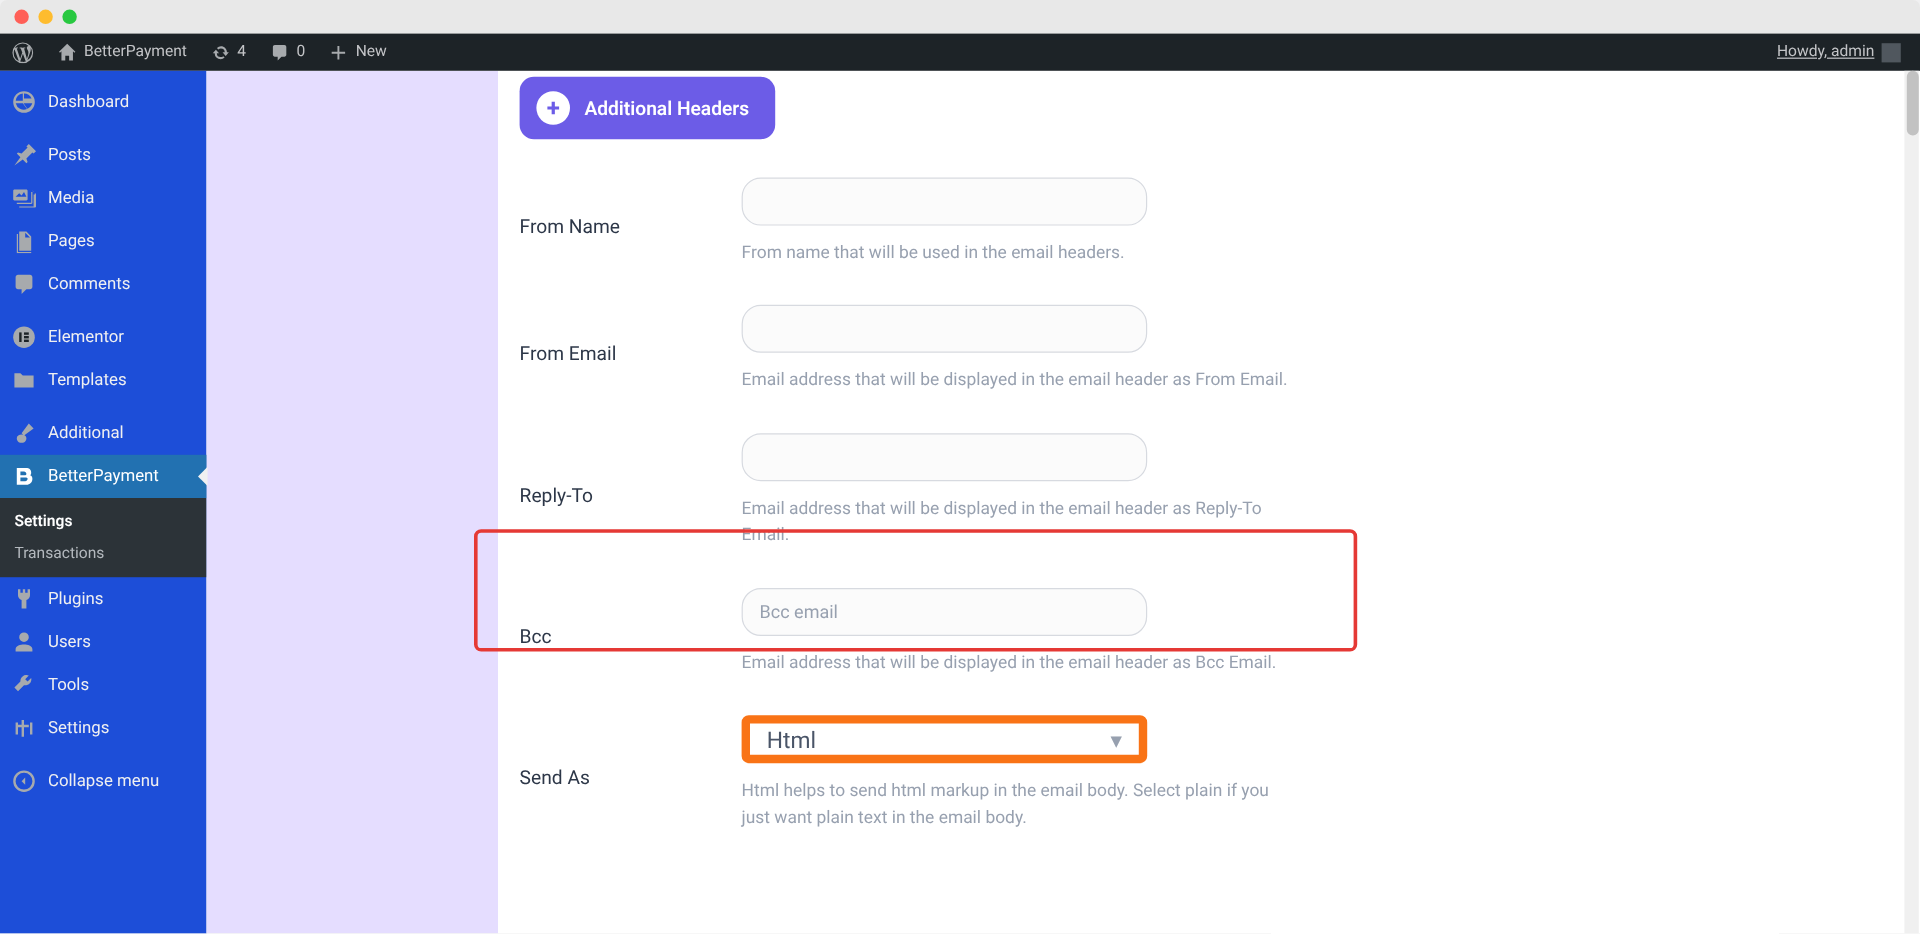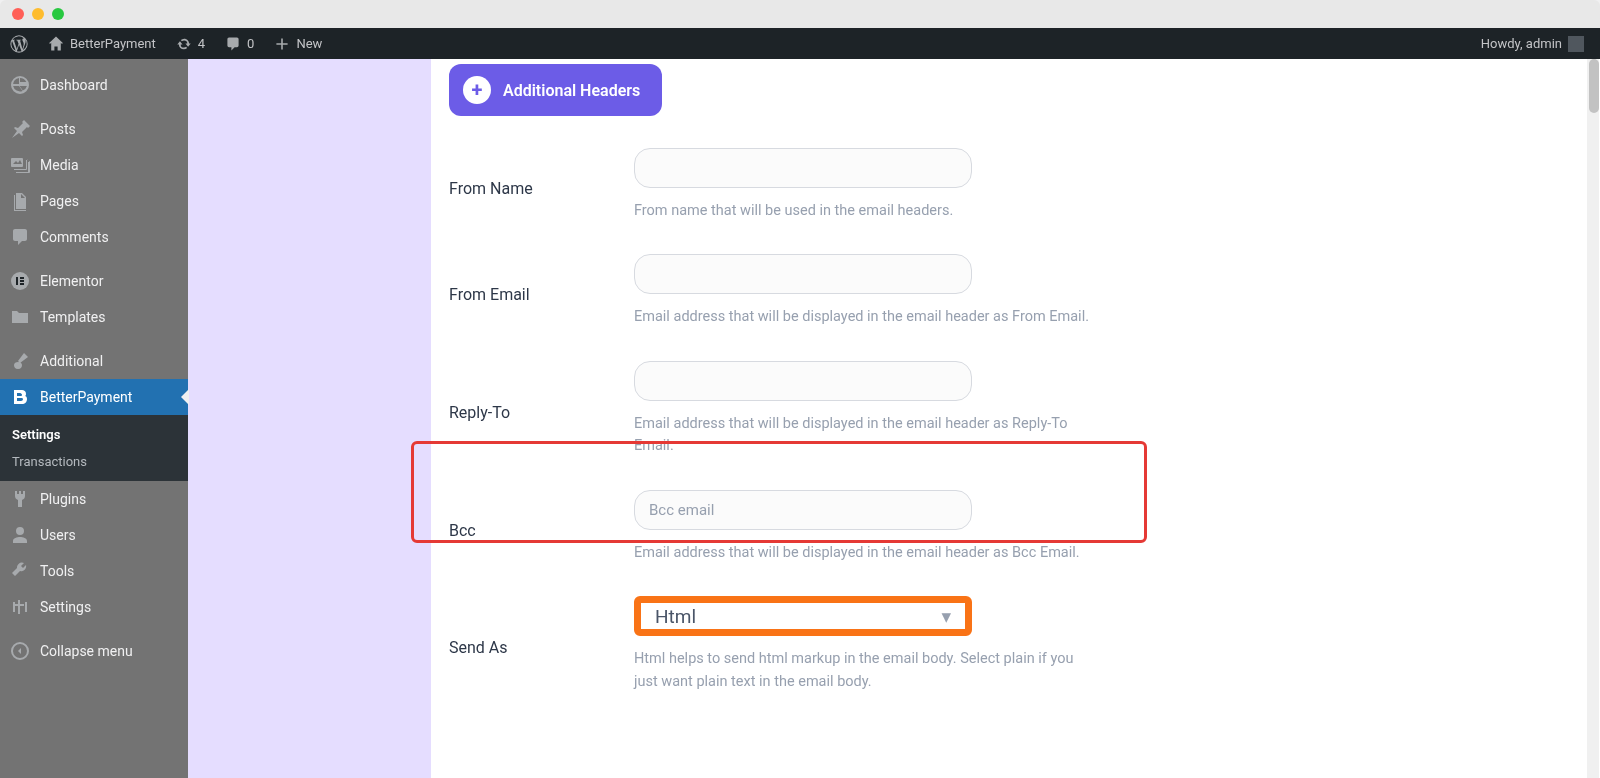--- a/index.html
+++ b/index.html
@@ -4,24 +4,24 @@
 <style>
   * { margin:0; padding:0; box-sizing:border-box; font-family:-apple-system,BlinkMacSystemFont,"Segoe UI",Roboto,Helvetica,Arial,sans-serif; }
   body { background:#f0f0f1; width:1600px; height:778px; overflow:hidden; position:relative; }
   .mac-titlebar { height:28px; background:#e8e8e8; display:flex; align-items:center; padding:0 12px; gap:8px; border-radius:6px 6px 0 0;}
   .mac-dot { width:12px; height:12px; border-radius:50%; }
   .dot-red{background:#ff5f57;} .dot-yellow{background:#febc2e;} .dot-green{background:#28c840;}
   .adminbar { height:31px; background:#1d2327; color:#c3c4c7; display:flex; align-items:center; font-size:13px; justify-content:space-between; padding:0 8px 0 0;}
   .adminbar-left { display:flex; align-items:center; gap:0;}
   .adminbar-item { display:flex; align-items:center; gap:6px; padding:0 10px; height:31px; cursor:pointer; }
   .adminbar svg{fill:#a7aaad;}
-  .adminbar-right{display:flex;align-items:center;gap:6px; padding:0 8px; }
+  .adminbar-right{display:flex;align-items:center;gap:6px; padding:0 8px;text-decoration:underline; }
   .avatar{width:16px;height:16px;background:#50575e;display:inline-block;}
   .layout{display:flex; height:calc(778px - 28px - 31px);}
-  .sidebar{width:188px;background:#737373;color:#f0f0f1;flex-shrink:0;padding-top:8px;}
+  .sidebar{width:172px;background:#1d4ed8;color:#f0f0f1;flex-shrink:0;padding-top:8px;}
   .menu-sep{height:8px;}
   .menu-item{display:flex;align-items:center;gap:10px;padding:8px 10px;font-size:14px;color:#f0f0f1;cursor:pointer;}
   .menu-item.current{background:#2271b1;color:#fff;position:relative;font-weight:400;}
   .menu-item.current::after{content:"";position:absolute;right:-1px;top:50%;transform:translateY(-50%);border:8px solid transparent;border-right-color:#f0f0f1;}
   .menu-item .icon{width:20px;height:20px;display:flex;align-items:center;justify-content:center;fill:#a7aaad;}
   .menu-item.current .icon{fill:#fff;}
   .submenu{background:#2c3338;padding:6px 0;}
   .submenu-item{padding:6px 12px;font-size:13px;color:#b4b9be;cursor:pointer;}
   .submenu-item.active{color:#fff;font-weight:600;}
   .content{flex:1;display:flex;overflow:auto;}

